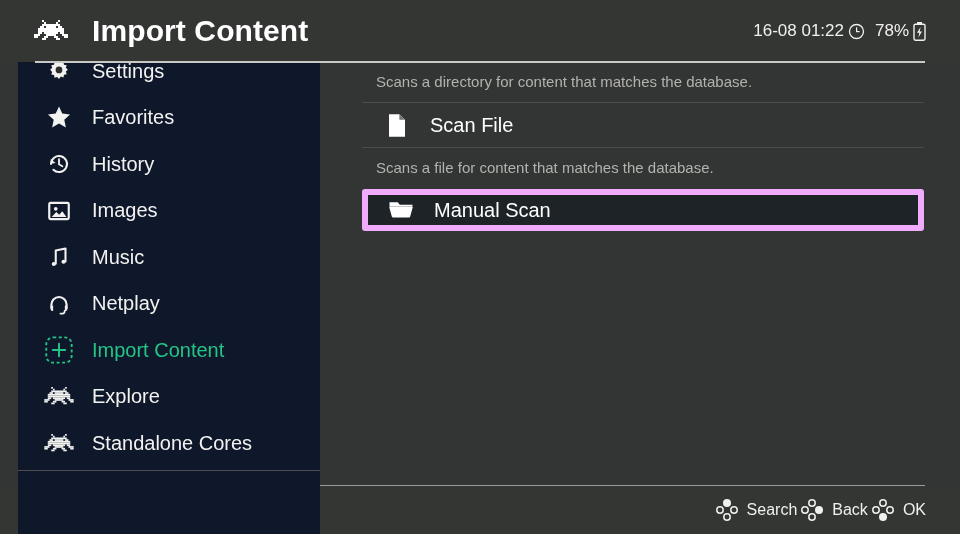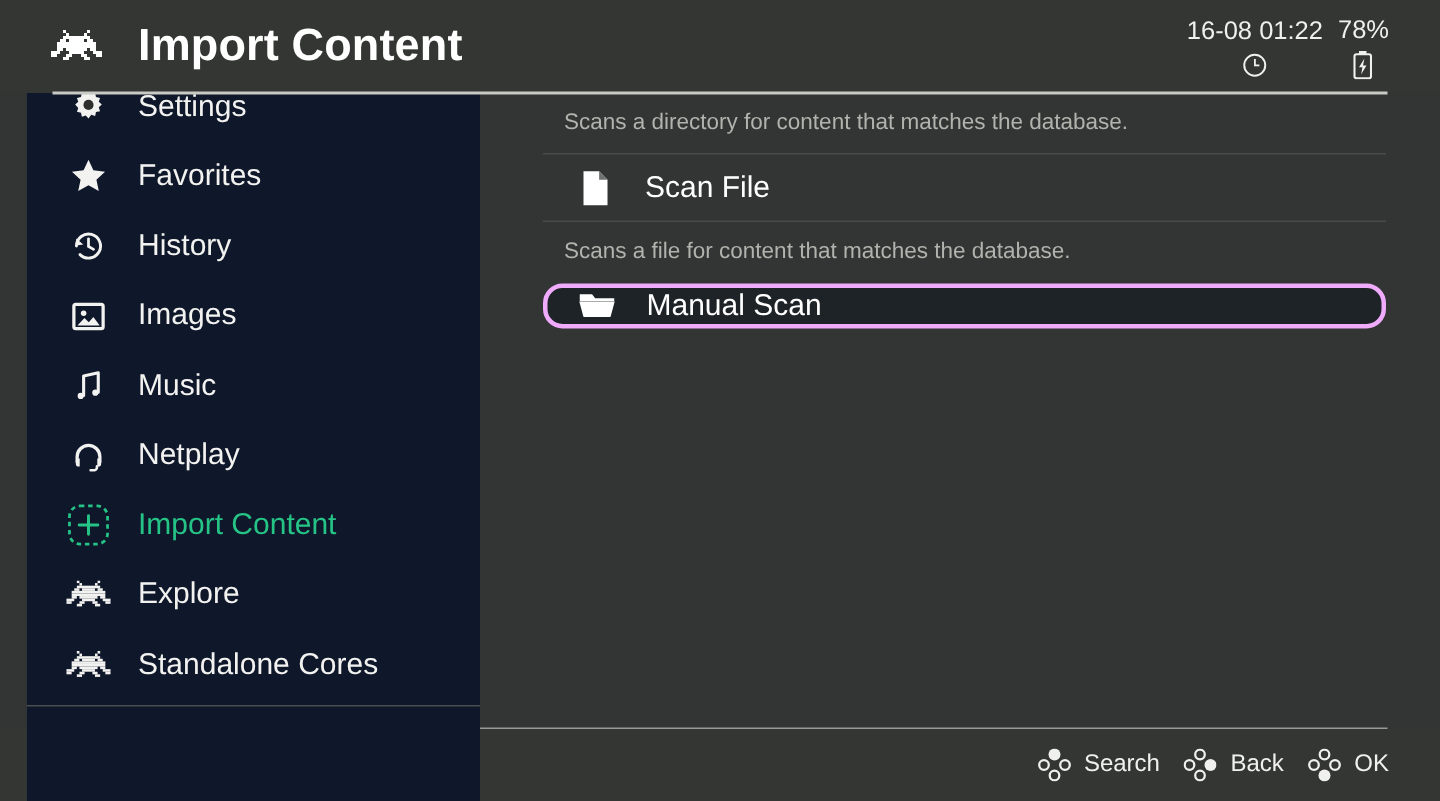--- a/index.html
+++ b/index.html
@@ -54,21 +54,20 @@
     align-items: center;
     gap: 10px;
     color: #f0f0ee;
     font-size: 17px;
   }
   .status-group {
     display: flex;
     align-items: center;
     gap: 4px;
     white-space: nowrap;
-    flex-direction: column;
   }
   .clock-icon, .batt-icon { display: block; }
   #header-divider {
     position: absolute;
     left: 35px; top: 61px;
     width: 890px; height: 2px;
     background: #c9c9c5;
     z-index: 31;
   }
 
@@ -147,23 +146,23 @@
     white-space: nowrap;
   }
   .entry-desc {
     padding: 9px 18px 10px 14px;
     font-size: 15px;
     line-height: 21px;
     color: #b2b2ae;
   }
   .entry-row.selected {
     background: #1d2326;
-    border: 3px solid #f0abfc;
-    border-radius: 13px;
-    height: 30px;
+    border: 6px solid #f0abfc;
+    border-radius: 3px;
+    height: 42px;
     margin: 1px 0;
     padding-left: 18px;
   }
 
   
   #footer-divider {
     position: absolute;
     left: 35px; top: 485px;
     width: 890px; height: 1px;
     background: #9a9a96;
@@ -183,21 +182,21 @@
     font-size: 15px;
     color: #a3a3a3;
     white-space: nowrap;
   }
   #footer-hints {
     position: absolute;
     right: 34px; top: 0;
     height: 48px;
     display: flex;
     align-items: center;
-    gap: 16px;
+    gap: 4px;
   }
   .hint {
     display: flex;
     align-items: center;
     gap: 9px;
   }
   .hint-label {
     font-size: 16px;
     color: #f0f0ee;
     white-space: nowrap;

